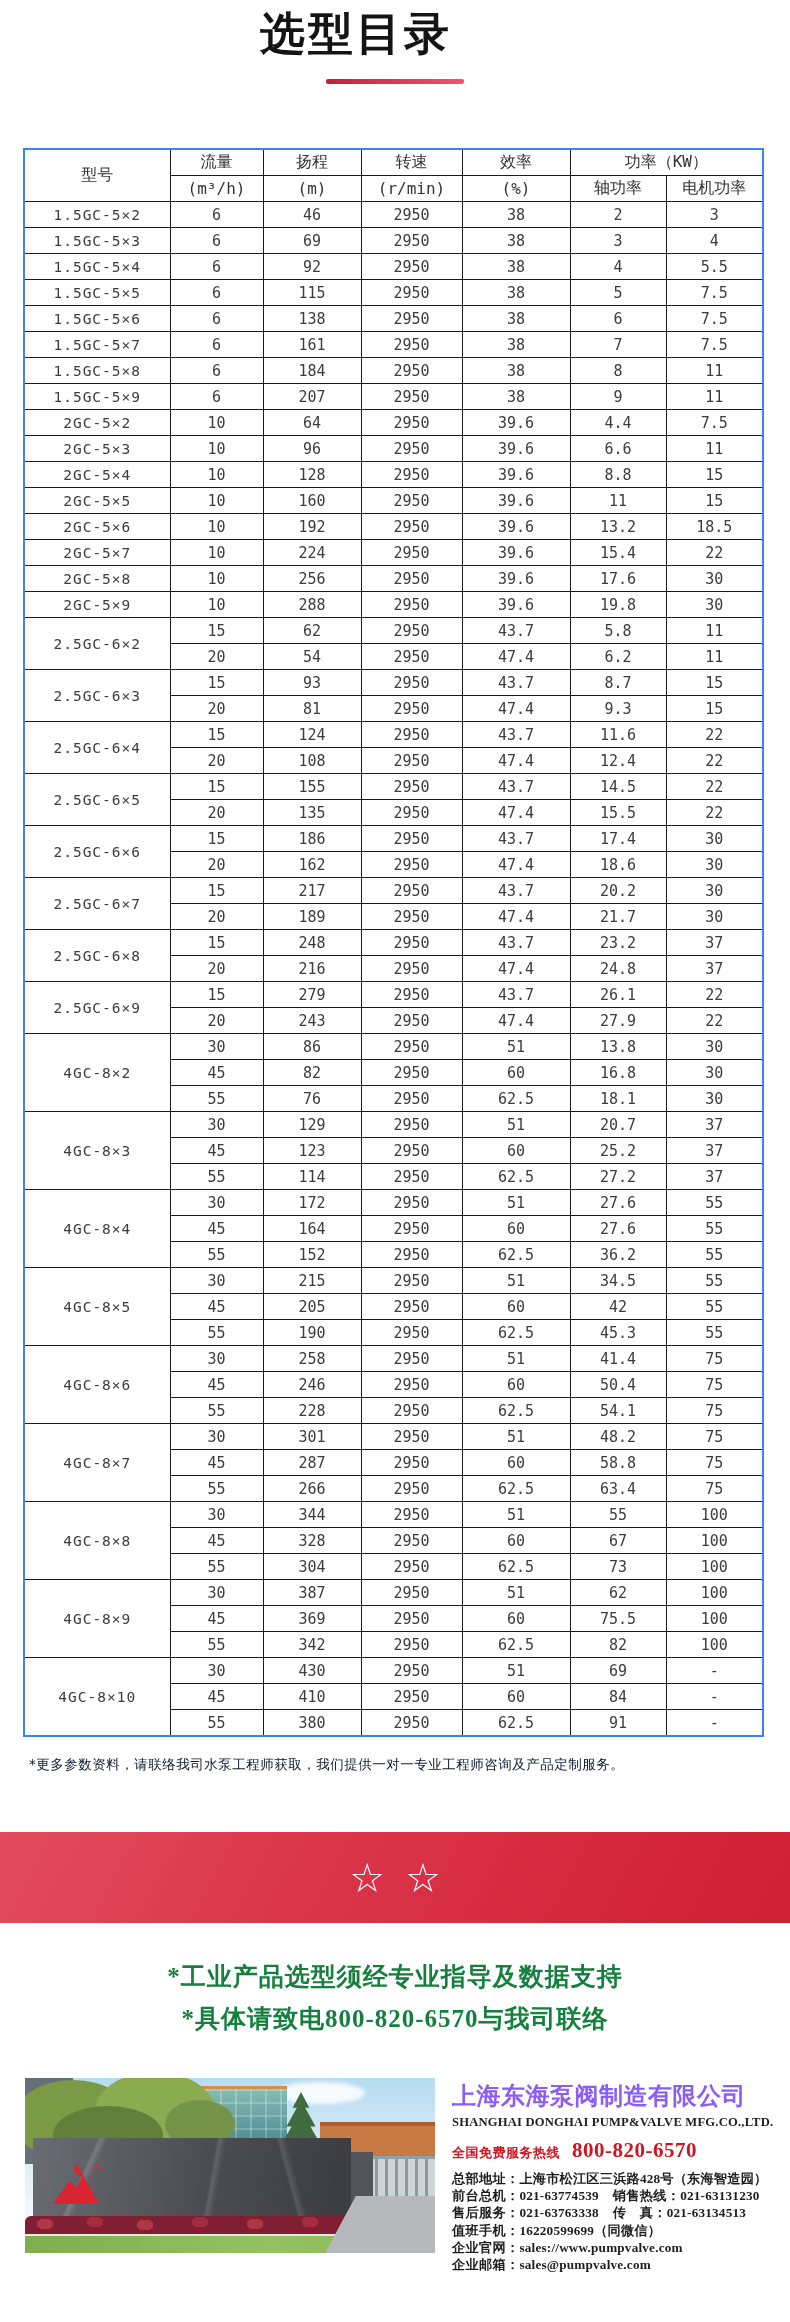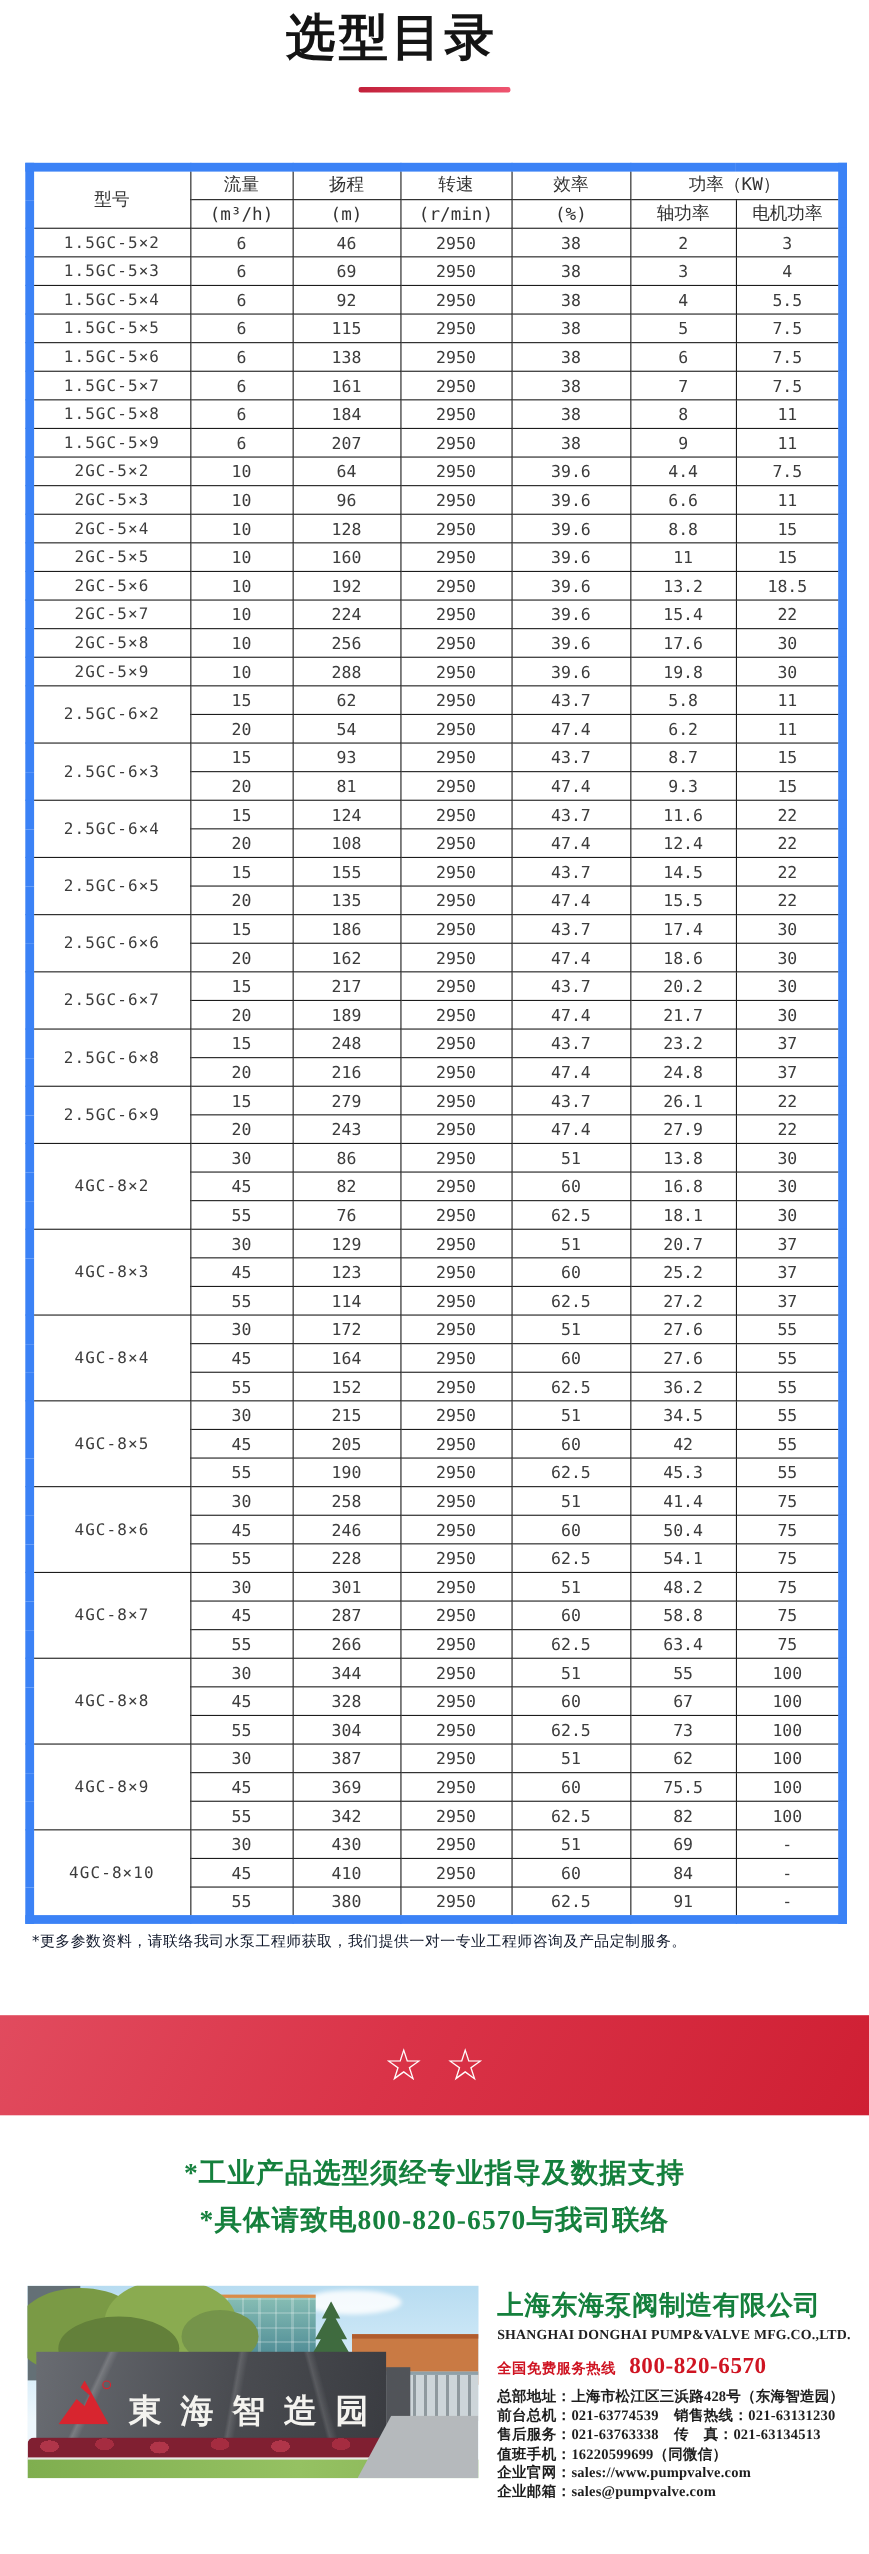--- a/index.html
+++ b/index.html
@@ -20,21 +20,21 @@
   table.catalog{
     position:absolute;left:23px;top:148px;width:740px;
     border-collapse:collapse;table-layout:fixed;
     font-family:"DejaVu Sans Mono","DejaVu Sans",sans-serif;
   }
   table.catalog th,table.catalog td{
     border:1px solid #1c1c1c;text-align:center;vertical-align:middle;
     height:25px;padding:0;font-size:15px;color:#3c3c3c;font-weight:400;
     overflow:hidden;white-space:nowrap;
   }
-  table.catalog{border:8px solid #3b82f6;}
+  table.catalog{border:2px solid #3b82f6;}
   table.catalog th{font-size:16px;color:#333;}
   table.catalog td.model-cell{font-size:14.5px;letter-spacing:1px;}
   
   .footnote{
     position:absolute;left:29px;top:1756px;width:740px;
     font-size:13.5px;color:#0f172a;letter-spacing:.5px;
   }
   
   .order-banner{
     position:absolute;left:0;top:1832px;width:790px;height:91px;
@@ -121,21 +121,21 @@
   .grass{
     position:absolute;left:0;top:158px;width:410px;height:17px;
     background:linear-gradient(90deg,#7fae4f,#95c162 60%,#88b456);
   }
   .driveway{
     position:absolute;left:300px;top:118px;width:110px;height:57px;background:#b5b9bc;
     clip-path:polygon(28% 0,100% 0,100% 100%,0 100%);
   }
   
   .company{position:absolute;left:452px;top:2080px;width:315px;}
-  .company-name-cn{font-size:24px;font-weight:900;color:#15803d;letter-spacing:.5px;white-space:nowrap;}
+  .company-name-cn{font-size:24px;font-weight:900;color:#8b5cf6;letter-spacing:.5px;white-space:nowrap;}
   .company-name-en{
     font-family:"Liberation Serif","DejaVu Serif",serif;font-weight:700;
     font-size:12.6px;color:#1f1f1f;margin-top:3px;letter-spacing:.2px;white-space:nowrap;
   }
   .hotline{margin-top:8px;color:#cf1422;font-weight:900;white-space:nowrap;
     font-family:"Liberation Serif","DejaVu Serif",serif;}
   .hotline .h-label{font-size:13px;letter-spacing:.5px;}
   .hotline .h-number{font-size:21px;margin-left:8px;letter-spacing:.5px;}
   .company-details{margin-top:7px;font-family:"Liberation Serif","DejaVu Serif",serif;}
   .detail-line{font-size:13.2px;line-height:17.2px;font-weight:700;color:#1d1d1d;white-space:nowrap;}
@@ -708,21 +708,20 @@
   <div class="tree t4"></div>
   <div class="pine"></div>
   <div class="bldg-orange"></div>
   <div class="gate"></div>
   <div class="wall"></div>
   <div class="wall-ext"></div>
   <div class="sign-logo">
     <div class="tri"></div>
     <div class="dot"></div>
   </div>
-  <div class="sign-text">東海智造园</div>
   <div class="hedge"></div>
   <div class="curb"></div>
   <div class="grass"></div>
   <div class="driveway"></div>
 </div>
 
 <div class="company">
   <div class="company-name-cn">上海东海泵阀制造有限公司</div>
   <div class="company-name-en">SHANGHAI DONGHAI PUMP&amp;VALVE MFG.CO.,LTD.</div>
   <div class="hotline">

